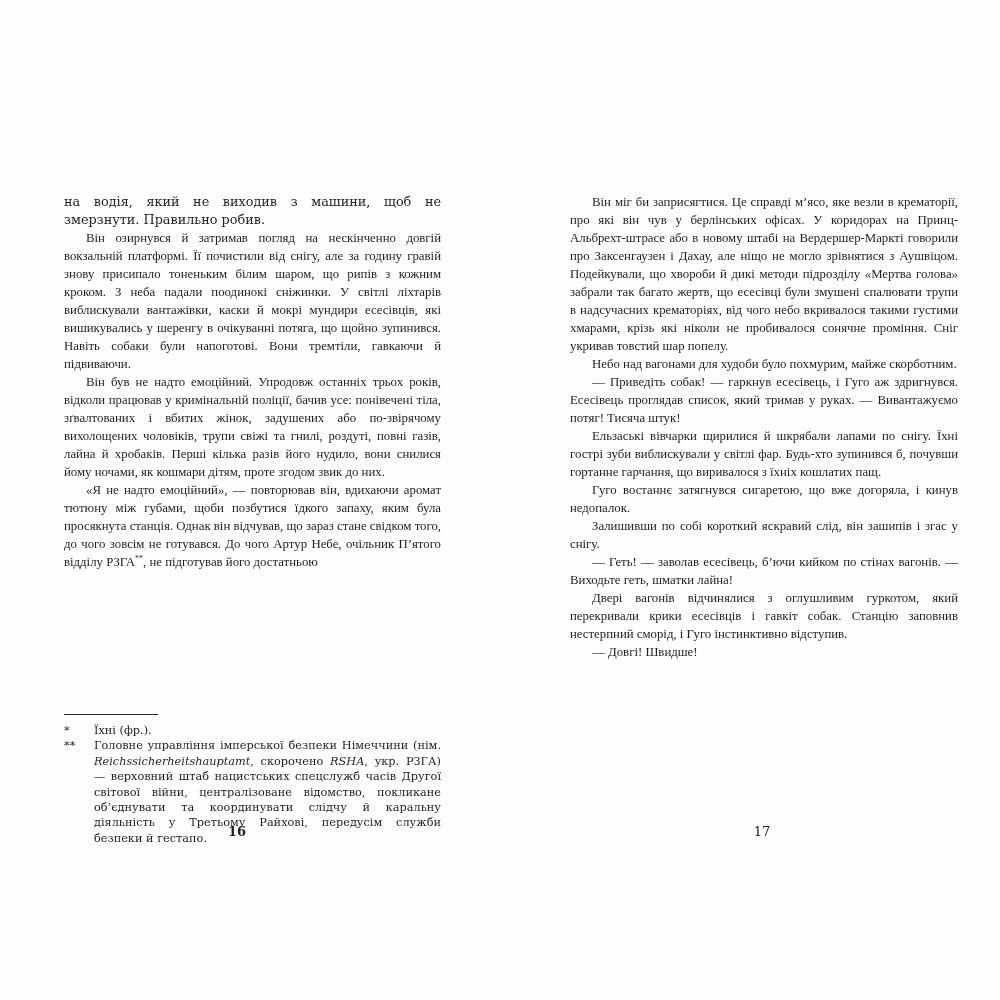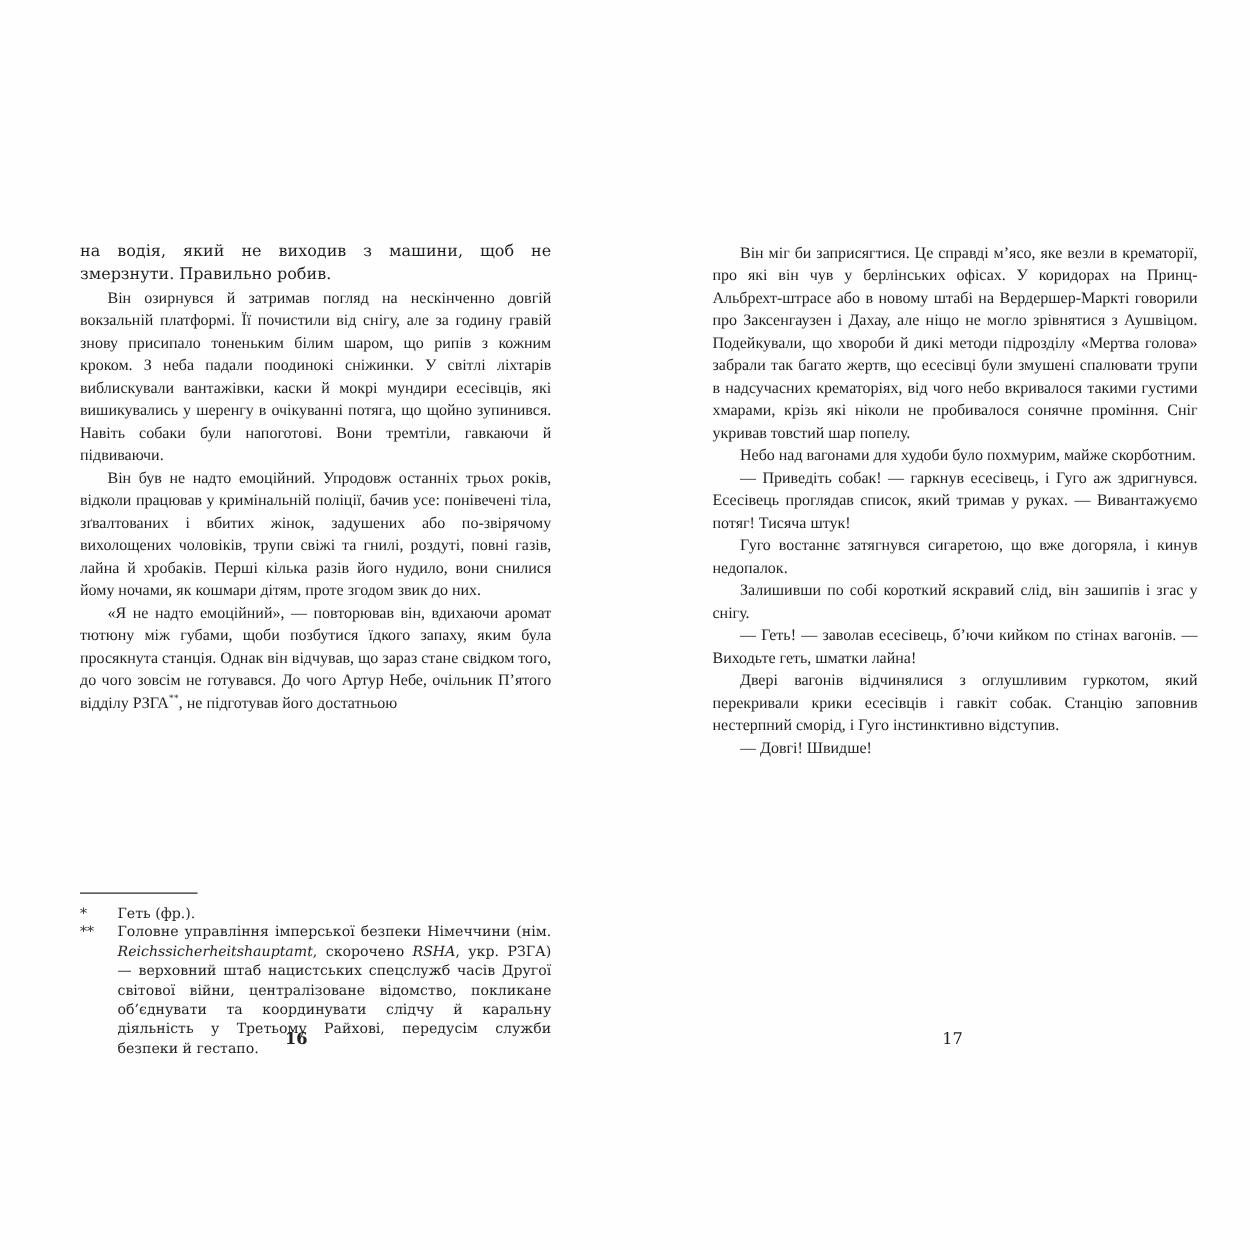--- a/index.html
+++ b/index.html
@@ -38,37 +38,38 @@
         <p class="para indent">Він озирнувся й затримав погляд на нескінченно довгій вокзальній платформі. Її почистили від снігу, але за годину гравій знову присипало тоненьким білим шаром, що рипів з кожним кроком. З неба падали поодинокі сніжинки. У світлі ліхтарів виблискували вантажівки, каски й мокрі мундири есесівців, які вишикувались у шеренгу в очікуванні потяга, що щойно зупинився. Навіть собаки були напоготові. Вони тремтіли, гавкаючи й підвиваючи.</p>
         <p class="para indent">Він був не надто емоційний. Упродовж останніх трьох років, відколи працював у кримінальній поліції, бачив усе: понівечені тіла, зґвалтованих і вбитих жінок, задушених або по-звірячому вихолощених чоловіків, трупи свіжі та гнилі, роздуті, повні газів, лайна й хробаків. Перші кілька разів його нудило, вони снилися йому ночами, як кошмари дітям, проте згодом звик до них.</p>
         <p class="para indent">«Я не надто емоційний», — повторював він, вдихаючи аромат тютюну між губами, щоби позбутися їдкого запаху, яким була просякнута станція. Однак він відчував, що зараз стане свідком того, до чого зовсім не готувався. До чого Артур Небе, очільник П’ятого відділу РЗГА<sup>**</sup>, не підготував його достатньою</p>
       </div>
 
     <div class="footnotes">
       <div class="fn-rule"></div>
       <div id="left-footnotes">
           <div class="fn-row">
             <span class="fn-marker">*</span>
-            <div class="fn-text">Геть (фр.).</div>
+            <div class="fn-text">Їхні (фр.).</div>
           </div>
           <div class="fn-row">
             <span class="fn-marker">**</span>
             <div class="fn-text">Головне управління імперської безпеки Німеччини (нім. <em>Reichssicherheitshauptamt</em>, скорочено <em>RSHA</em>, укр. РЗГА) — верховний штаб нацистських спецслужб часів Другої світової війни, централізоване відомство, покликане об’єднувати та координувати слідчу й каральну діяльність у Третьому Райхові, передусім служби безпеки й гестапо.</div>
           </div>
         </div>
     </div>
 
     <div class="page-number pn-left">16</div>
   </div>
 
   <div class="page">
     <div class="text-block right-text" id="right-paragraphs">
         <p class="para indent">Він міг би заприсягтися. Це справді м’ясо, яке везли в крематорії, про які він чув у берлінських офісах. У коридорах на Принц-Альбрехт-штрасе або в новому штабі на Вердершер-Маркті говорили про Заксенгаузен і Дахау, але ніщо не могло зрівнятися з Аушвіцом. Подейкували, що хвороби й дикі методи підрозділу «Мертва голова» забрали так багато жертв, що есесівці були змушені спалювати трупи в надсучасних крематоріях, від чого небо вкривалося такими густими хмарами, крізь які ніколи не пробивалося сонячне проміння. Сніг укривав товстий шар попелу.</p>
         <p class="para indent">Небо над вагонами для худоби було похмурим, майже скорботним.</p>
         <p class="para indent">— Приведіть собак! — гаркнув есесівець, і Гуго аж здригнувся. Есесівець проглядав список, який тримав у руках. — Вивантажуємо потяг! Тисяча штук!</p>
+        <p class="para indent">Ельзаські вівчарки щирилися й шкрябали лапами по снігу. Їхні гострі зуби виблискували у світлі фар. Будь-хто зупинився б, почувши гортанне гарчання, що виривалося з їхніх кошлатих пащ.</p>
         <p class="para indent">Гуго востаннє затягнувся сигаретою, що вже догоряла, і кинув недопалок.</p>
         <p class="para indent">Залишивши по собі короткий яскравий слід, він зашипів і згас у снігу.</p>
         <p class="para indent">— Геть! — заволав есесівець, б’ючи кийком по стінах вагонів. — Виходьте геть, шматки лайна!</p>
         <p class="para indent">Двері вагонів відчинялися з оглушливим гуркотом, який перекривали крики есесівців і гавкіт собак. Станцію заповнив нестерпний сморід, і Гуго інстинктивно відступив.</p>
         <p class="para indent">— Довгі! Швидше!</p>
       </div>
 
     <div class="page-number pn-right">17</div>
   </div>
 

